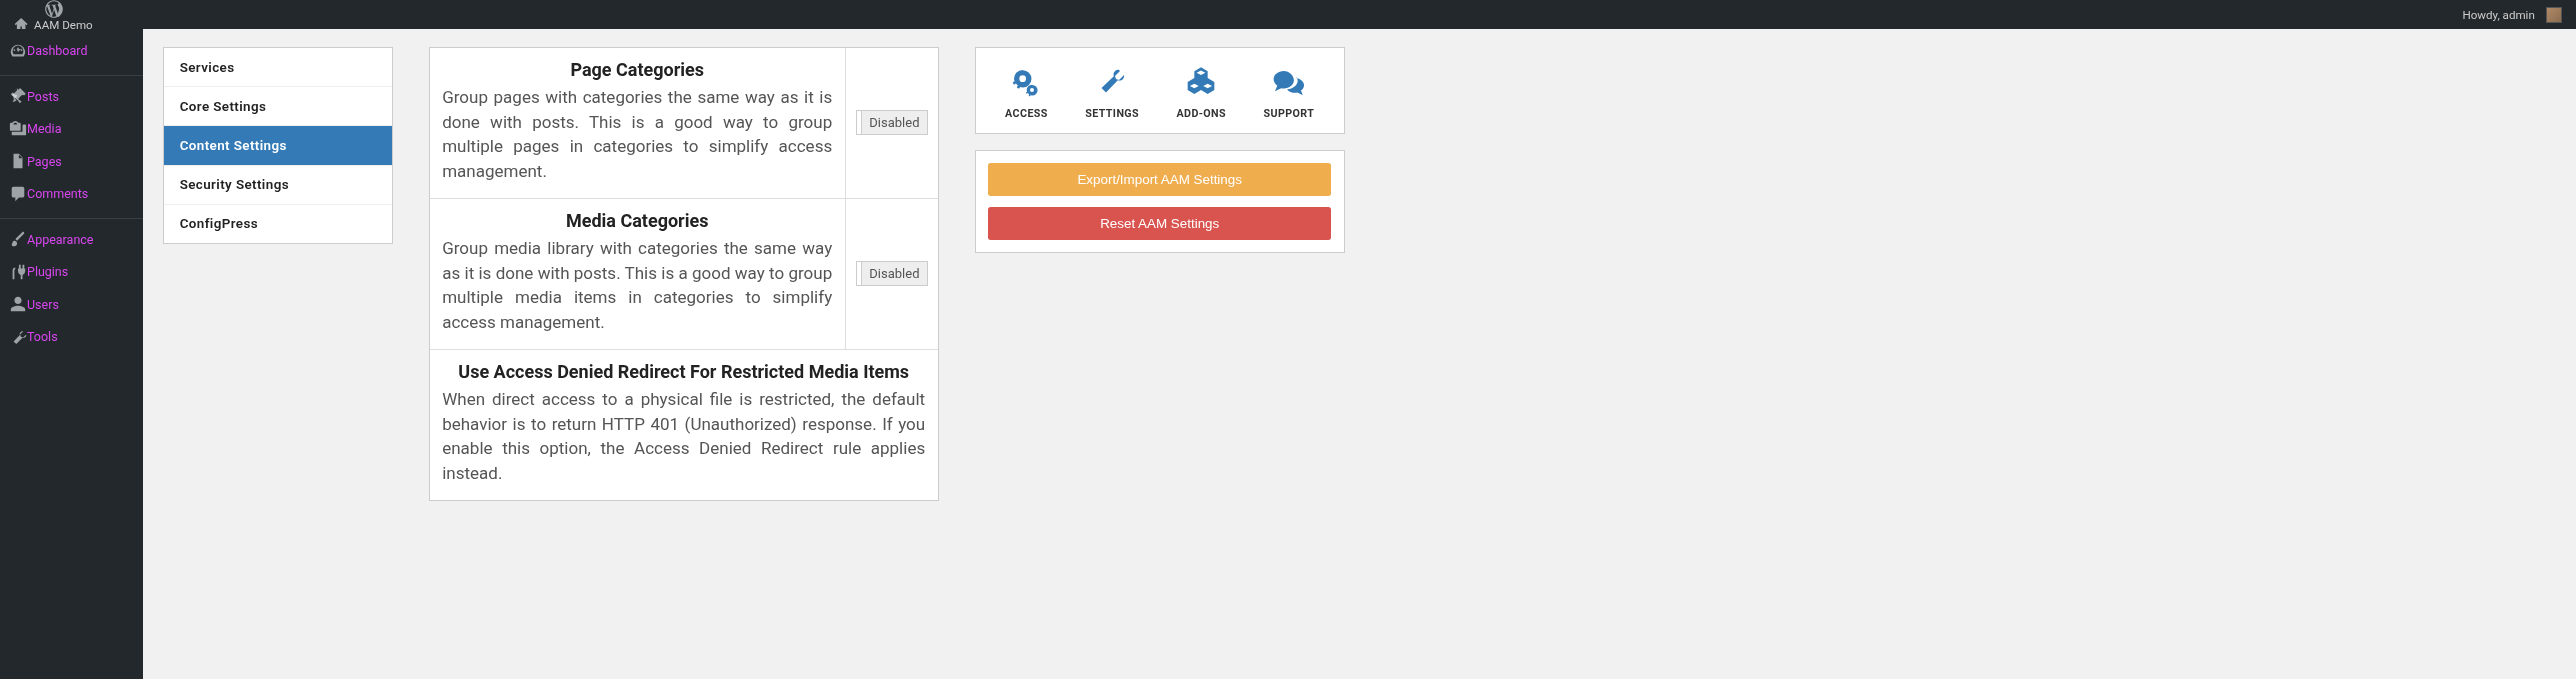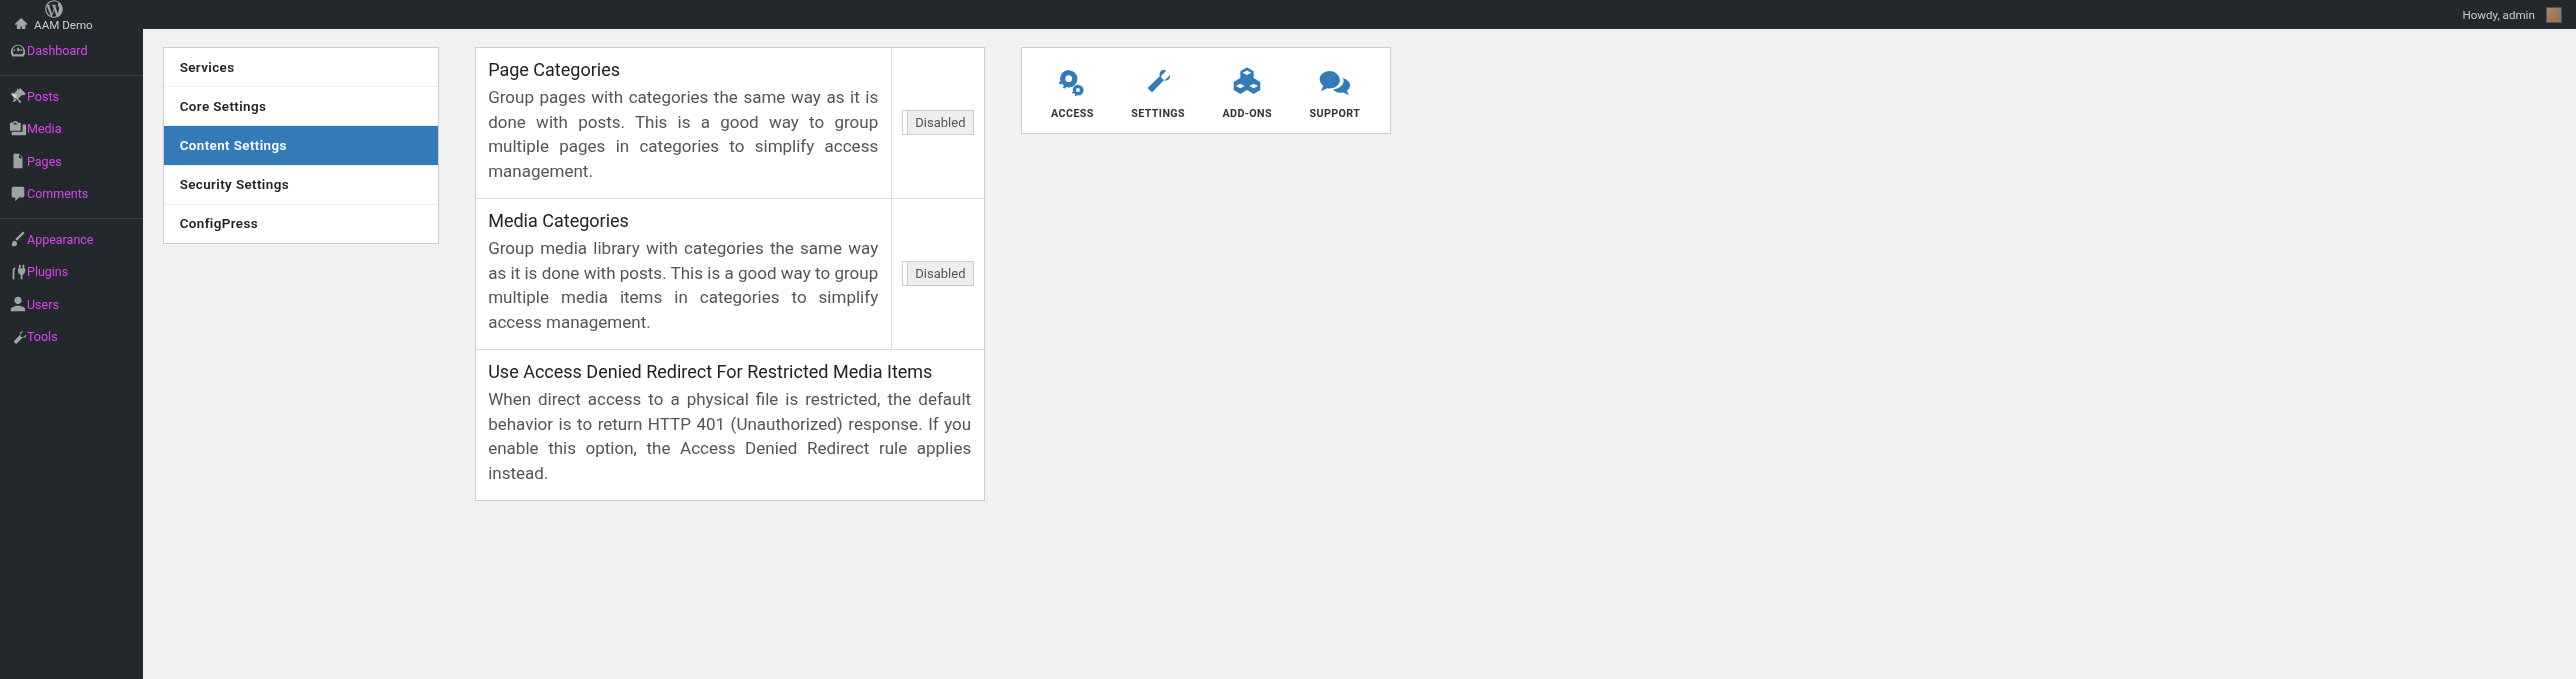--- a/index.html
+++ b/index.html
@@ -18,31 +18,31 @@
 
 .sidebar { width: 143px; background: #23282d; color: #eee; padding-top: 5.4px; }
 .menu-item { display: flex; align-items: center; padding: 7.2px 9px; color: #d946ef; font-size: 12.5px; cursor: pointer; }
 .menu-item svg { fill: rgba(240,245,250,0.6); width: 18px; height: 18px; flex-shrink: 0; }
 .menu-sep { height: 4.5px; border-bottom: 0.9px solid #393f44; margin: 4.5px 0; }
 
 
 .main { flex: 1; padding: 18px 19.7px; display: flex; gap: 36px; align-items: flex-start; }
 
 
-.settings-nav { width: 276px; border: 0.9px solid #ccc; background: #fff; }
+.settings-nav { width: 230px; border: 0.9px solid #ccc; background: #fff; }
 .settings-nav .tab { padding: 11.6px 16px; font-size: 13.4px; font-weight: 600; letter-spacing: 0.4px; color: #222; border-bottom: 0.9px solid #eee; cursor: pointer; }
 .settings-nav .tab:last-child { border-bottom: none; }
 .settings-nav .tab.active { background: #337ab7; color: #fff; }
 
 
 .settings-content { flex: 1; max-width: 510px; border: 0.9px solid #ccc; background: #fff; }
 .setting-row { display: flex; border-bottom: 0.9px solid #ddd; }
 .setting-row:last-child { border-bottom: none; }
 .setting-text { flex: 1; padding: 10.7px 12.5px 14.3px 12.5px; }
-.setting-title { font-size: 18px; font-weight: 400; color: #222; margin-bottom: 5.4px; }
+.setting-title { font-size: 18px; font-weight: 700; color: #222; margin-bottom: 5.4px; text-align: center; }
 .setting-desc { font-size: 17px; color: #555; text-align: justify; line-height: 1.45; }
 .setting-toggle { width: 93px; border-left: 0.9px solid #ddd; display: flex; align-items: center; justify-content: center; }
 .toggle { display: inline-flex; height: 25px; width: 72px; border: 0.9px solid #ccc; background: #fff; cursor: pointer; }
 .toggle .lbl { background: #eee; color: #555; font-size: 13px; display: flex; align-items: center; justify-content: center; flex: 1; padding: 0 7.2px; }
 .toggle .handle { width: 16px; background: #fff; border-left: 0.9px solid #ccc; }
 .toggle.on .lbl { background: #1b6ba0; color: #fff; }
 .toggle.on .handle { border-left: none; border-right: 0.9px solid #ccc; }
 .toggle.on { flex-direction: row; }
 .toggle.off { flex-direction: row; }
 .toggle.off .handle { order: -1; border-right: 0.9px solid #ccc; border-left: none; }
@@ -220,17 +220,21 @@
             </svg>
           <span class="caption">ADD-ONS</span>
         </div>
         <div class="icon-item">
           <svg viewBox="0 0 24 24">
               <path d="M8 3C3.6 3 0 5.9 0 9.5c0 2 1.1 3.8 2.9 5L1 19l5-2.4c.6.1 1.3.2 2 .2 4.4 0 8-2.9 8-6.5S12.4 3 8 3zm10 4.5c0 .3 0 .6-.1.9 3.5.6 6.1 3 6.1 5.8 0 1.7-.9 3.2-2.4 4.2L23 22l-4.2-2c-.6.1-1.2.2-1.8.2-2.7 0-5-1.1-6.4-2.7 4.8-.3 8.4-3.4 8.4-7z" transform="scale(0.95) translate(0.5,1)"></path>
             </svg>
           <span class="caption">SUPPORT</span>
         </div>
       </div>
+      <div class="btn-stack">
+        <button class="btn btn-warn"><span>Export/Import AAM Settings</span></button>
+        <button class="btn btn-danger"><span>Reset AAM Settings</span></button>
+      </div>
     </div>
 
   </div>
 </div>
 
 
 </body></html>

